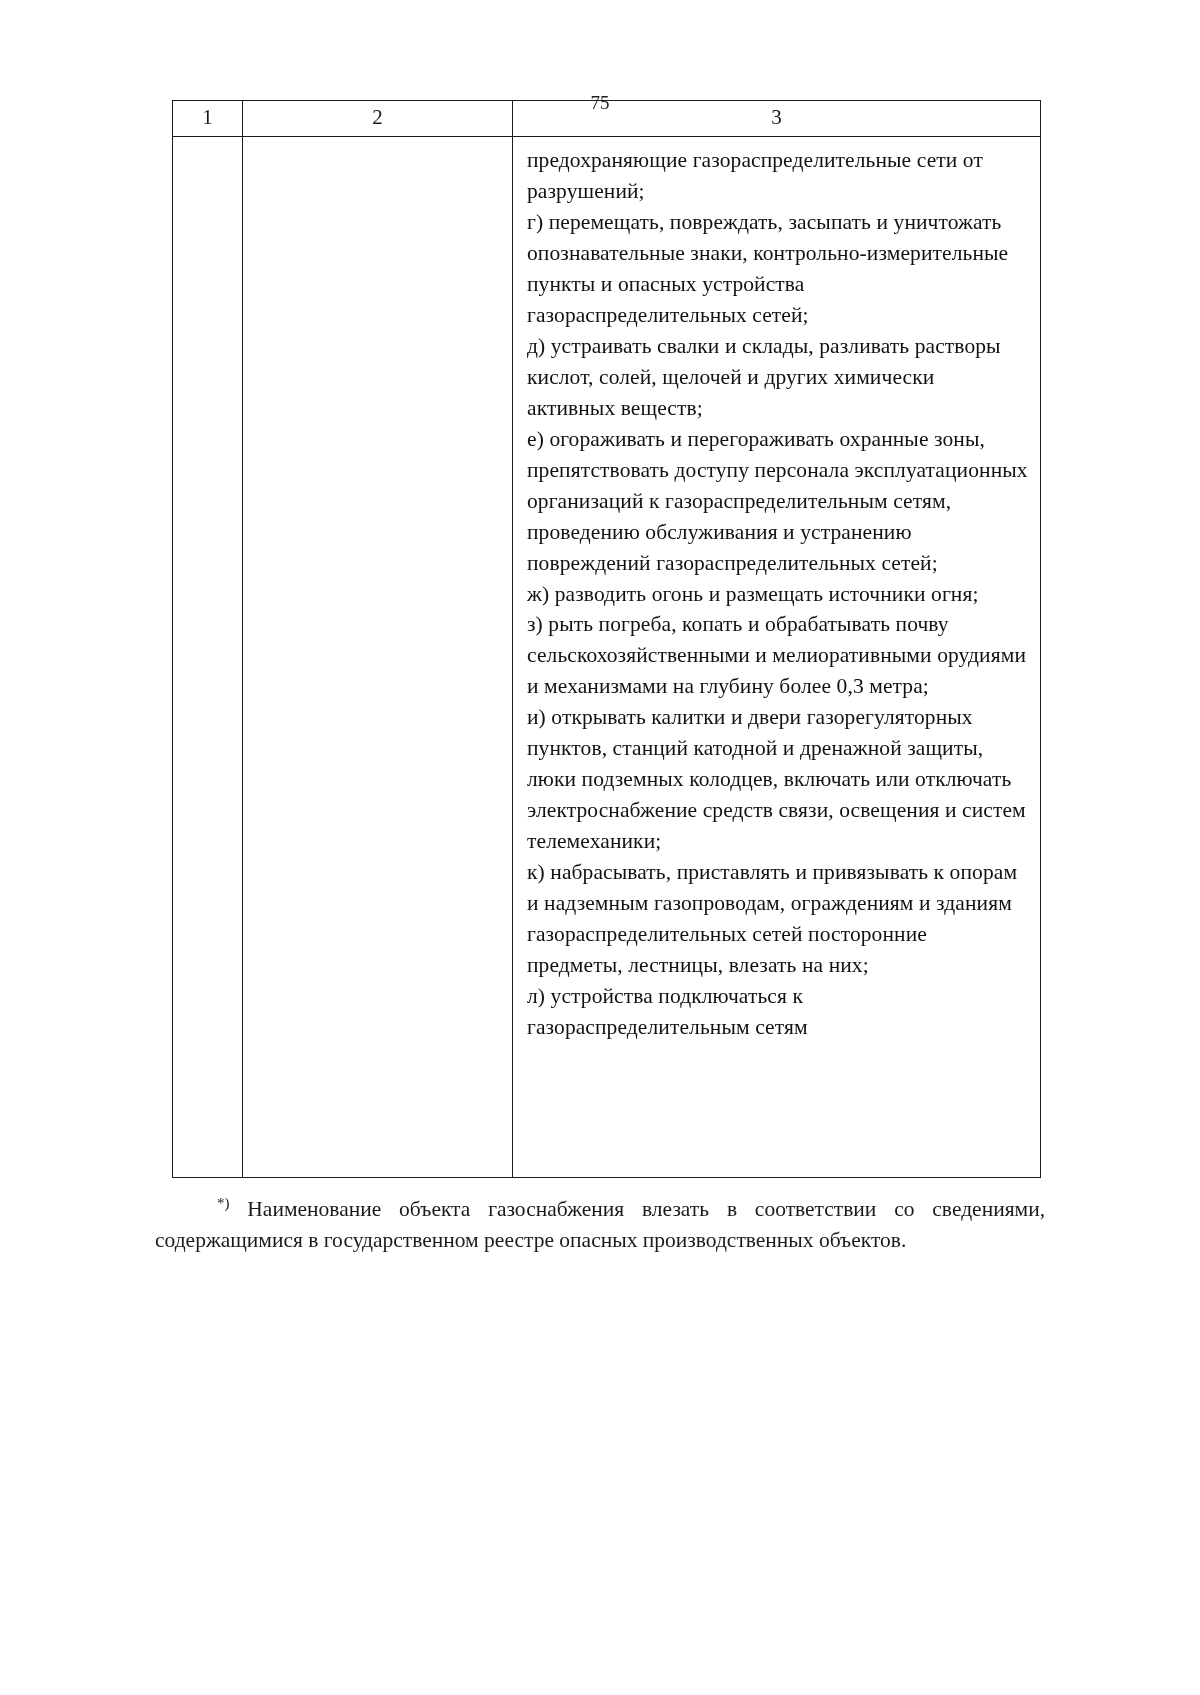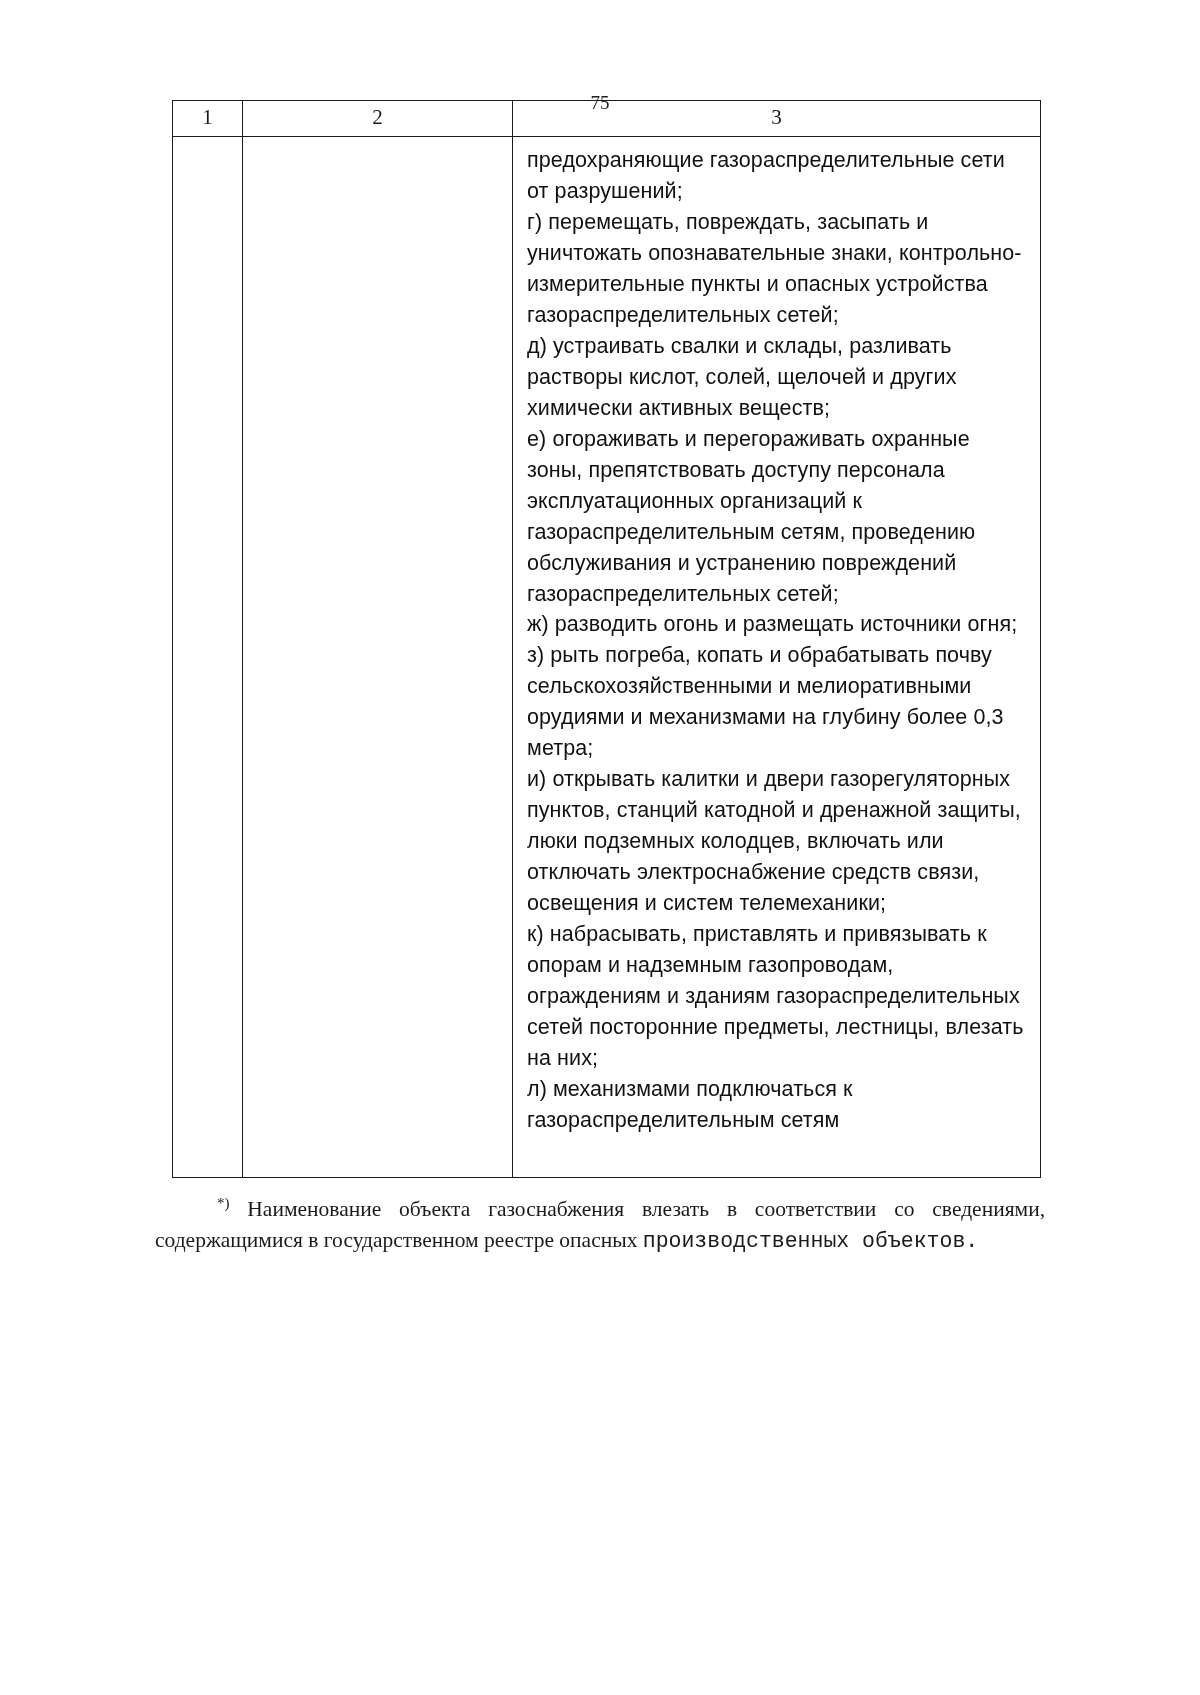--- a/index.html
+++ b/index.html
@@ -61,21 +61,21 @@
   }
   .body-cell-3 {
     padding: 8px 12px 10px 14px !important;
   }
   .cell-empty {
     height: 1040px;
   }
   .para {
     font-size: 21.5px;
     line-height: 1.44;
-    font-family: Liberation Sans, sans-serif;
+    font-family: Liberation Serif, serif;
     color: #111;
     margin: 0;
     text-align: left;
     letter-spacing: 0.1px;
   }
   .footnote {
     position: absolute;
     left: 155px;
     top: 1193px;
     width: 890px;
@@ -88,21 +88,20 @@
   .footnote .fn-mark {
     vertical-align: super;
     font-size: 15px;
   }
   .fn-indent {
     display: inline-block;
     width: 62px;
   }
   .nowrap-last {
     text-align: left;
-    font-family: Liberation Mono, monospace;
   }
 </style>
 </head>
 <body>
 
 <div class="page">
 
   <div class="page-number">75</div>
 
   <div class="table-wrap">
@@ -123,21 +122,21 @@
           <td class="cell-empty"></td>
           <td class="body-cell-3">
             <p class="para">предохраняющие газораспределительные сети от разрушений;</p>
             <p class="para">г) перемещать, повреждать, засыпать и уничтожать опознавательные знаки, контрольно-измерительные пункты и опасных устройства газораспределительных сетей;</p>
             <p class="para">д) устраивать свалки и склады, разливать растворы кислот, солей, щелочей и других химически активных веществ;</p>
             <p class="para">е) огораживать и перегораживать охранные зоны, препятствовать доступу персонала эксплуатационных организаций к газораспределительным сетям, проведению обслуживания и устранению повреждений газораспределительных сетей;</p>
             <p class="para">ж) разводить огонь и размещать источники огня;</p>
             <p class="para">з) рыть погреба, копать и обрабатывать почву сельскохозяйственными и мелиоративными орудиями и механизмами на глубину более 0,3 метра;</p>
             <p class="para">и) открывать калитки и двери газорегуляторных пунктов, станций катодной и дренажной защиты, люки подземных колодцев, включать или отключать электроснабжение средств связи, освещения и систем телемеханики;</p>
             <p class="para">к) набрасывать, приставлять и привязывать к опорам и надземным газопроводам, ограждениям и зданиям газораспределительных сетей посторонние предметы, лестницы, влезать на них;</p>
-            <p class="para">л) механизмами подключаться к газораспределительным сетям</p>
+            <p class="para">л) устройства подключаться к газораспределительным сетям</p>
           </td>
         </tr>
       </tbody>
     </table>
   </div>
 
   <div class="footnote">
     <span class="fn-indent"></span><span class="fn-mark">*)</span>
     <span>Наименование объекта газоснабжения влезать в соответствии со</span>
     <span>сведениями, содержащимися в государственном реестре опасных</span>

